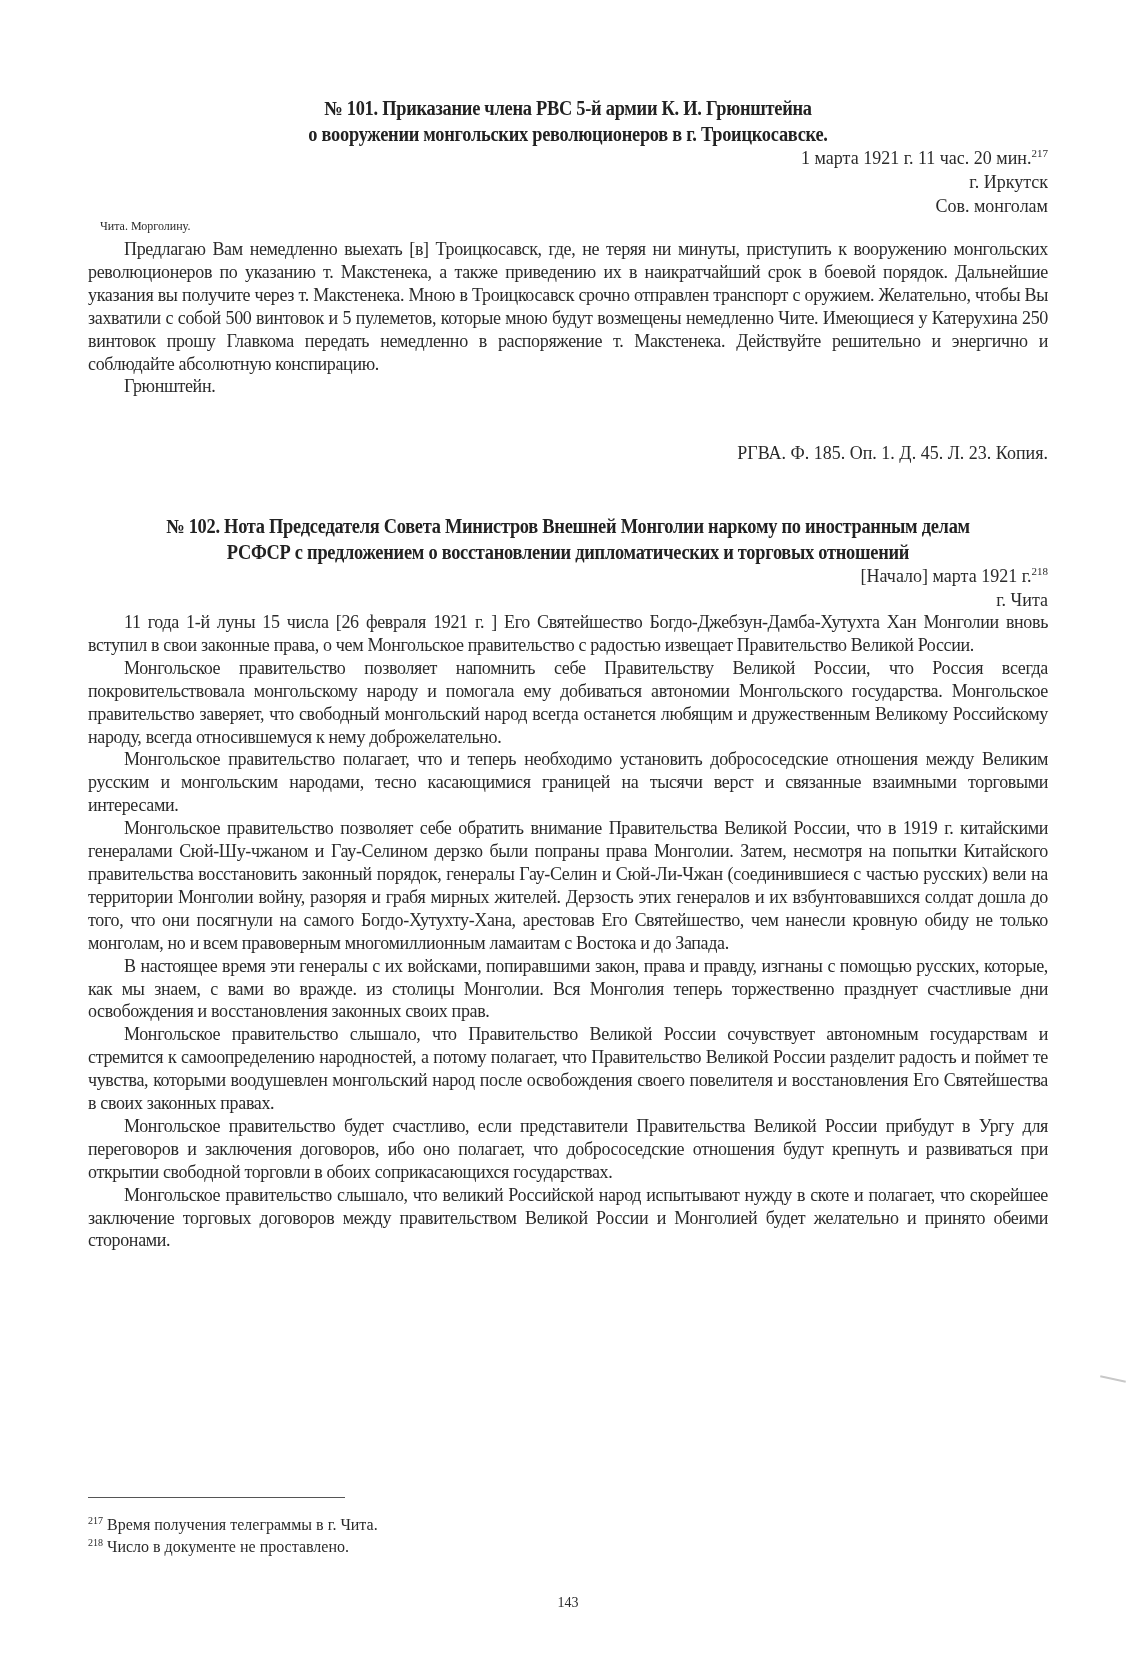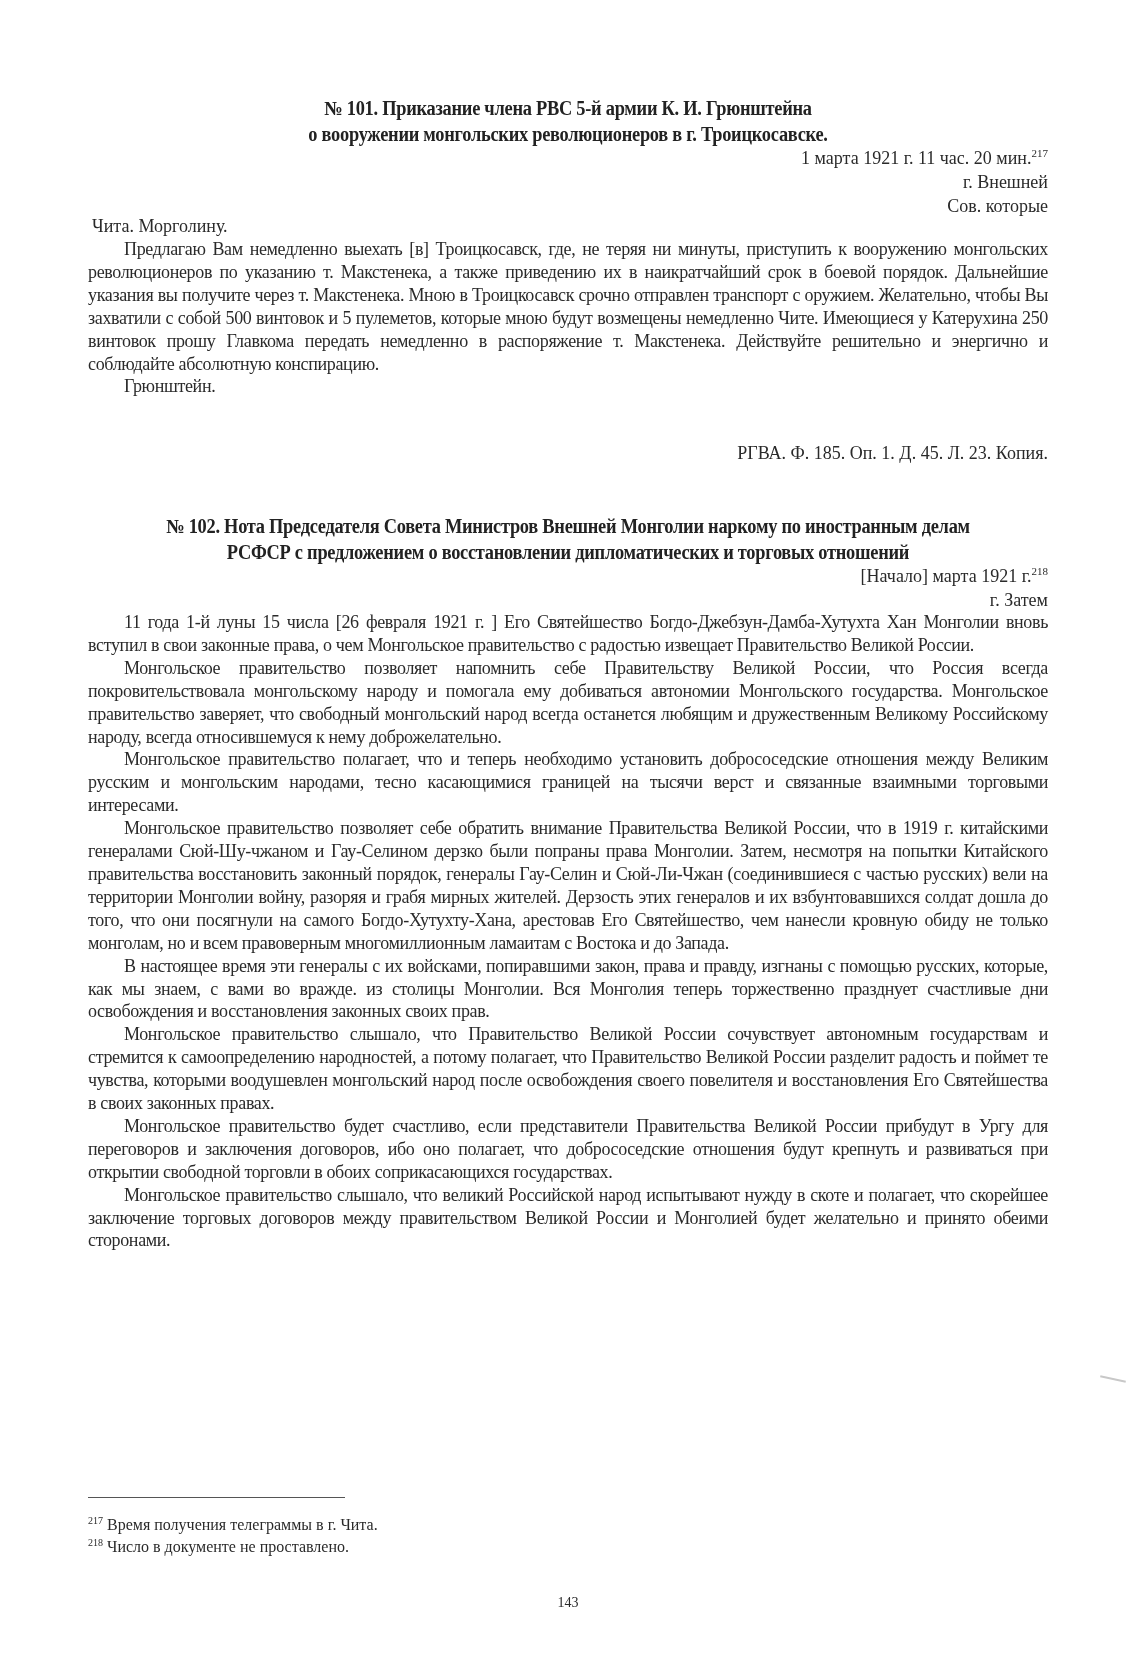--- a/index.html
+++ b/index.html
@@ -39,22 +39,22 @@
     .right-line {
       position: absolute;
       right: 0;
       font-size: 18px;
       line-height: 24px;
       text-align: right;
       white-space: nowrap;
     }
     .left-line {
       position: absolute;
-      left: 4px;
-      font-size: 18px;
+      left: 12px;
+      font-size: 12px;
       line-height: 24px;
       white-space: nowrap;
     }
     sup {
       font-size: 11px;
       vertical-align: 7px;
       line-height: 0;
     }
     .body-block {
       position: absolute;
@@ -120,37 +120,37 @@
   </style>
 </head>
 <body>
 
 <div class="page">
 
   <div class="doc-title" style="top:76px;">№ 101. Приказание члена РВС 5-й армии К. И. Грюнштейна</div>
   <div class="doc-title" style="top:102px;">о вооружении монгольских революционеров в г. Троицкосавске.</div>
 
   <div class="right-line" style="top:127px;"><span>1 марта 1921 г. 11 час. 20 мин.</span><sup>217</sup></div>
-  <div class="right-line" style="top:151px;">г. Внешней</div>
-  <div class="right-line" style="top:175px;">Сов. которые</div>
+  <div class="right-line" style="top:151px;">г. Иркутск</div>
+  <div class="right-line" style="top:175px;">Сов. монголам</div>
 
   <div class="left-line" style="top:195px;">Чита. Морголину.</div>
 
   <div class="body-block" style="top:219px;">
     <p class="ind">Предлагаю Вам немедленно выехать [в] Троицкосавск, где, не теряя ни минуты, приступить к вооружению монгольских революционеров по указанию т. Макстенека, а также приведению их в наикратчайший срок в боевой порядок. Дальнейшие указания вы получите через т. Макстенека. Мною в Троицкосавск срочно отправлен транспорт с оружием. Желательно, чтобы Вы захватили с собой 500 винтовок и 5 пулеметов, которые мною будут возмещены немедленно Чите. Имеющиеся у Катерухина 250 винтовок прошу Главкома передать немедленно в распоряжение т. Макстенека. Действуйте решительно и энергично и соблюдайте абсолютную конспирацию.</p>
     <p class="ind">Грюнштейн.</p>
   </div>
 
   <div class="archive-ref" style="top:422px;">РГВА. Ф. 185. Оп. 1. Д. 45. Л. 23. Копия.</div>
 
   <div class="doc-title" style="top:494px;">№ 102. Нота Председателя Совета Министров Внешней Монголии наркому по иностранным делам</div>
   <div class="doc-title" style="top:520px;">РСФСР с предложением о восстановлении дипломатических и торговых отношений</div>
 
   <div class="right-line" style="top:545px;"><span>[Начало] марта 1921 г.</span><sup>218</sup></div>
-  <div class="right-line" style="top:569px;">г. Затем</div>
+  <div class="right-line" style="top:569px;">г. Чита</div>
 
   <div class="body-block" style="top:592px;">
     <p class="ind">11 года 1-й луны 15 числа [26 февраля 1921 г. ] Его Святейшество Богдо-Джебзун-Дамба-Хутухта Хан Монголии вновь вступил в свои законные права, о чем Монгольское правительство с радостью извещает Правительство Великой России.</p>
     <p class="ind">Монгольское правительство позволяет напомнить себе Правительству Великой России, что Россия всегда покровительствовала монгольскому народу и помогала ему добиваться автономии Монгольского государства. Монгольское правительство заверяет, что свободный монгольский народ всегда останется любящим и дружественным Великому Российскому народу, всегда относившемуся к нему доброжелательно.</p>
     <p class="ind">Монгольское правительство полагает, что и теперь необходимо установить добрососедские отношения между Великим русским и монгольским народами, тесно касающимися границей на тысячи верст и связанные взаимными торговыми интересами.</p>
     <p class="ind">Монгольское правительство позволяет себе обратить внимание Правительства Великой России, что в 1919 г. китайскими генералами Сюй-Шу-чжаном и Гау-Селином дерзко были попраны права Монголии. Затем, несмотря на попытки Китайского правительства восстановить законный порядок, генералы Гау-Селин и Сюй-Ли-Чжан (соединившиеся с частью русских) вели на территории Монголии войну, разоряя и грабя мирных жителей. Дерзость этих генералов и их взбунтовавшихся солдат дошла до того, что они посягнули на самого Богдо-Хутухту-Хана, арестовав Его Святейшество, чем нанесли кровную обиду не только монголам, но и всем правоверным многомиллионным ламаитам с Востока и до Запада.</p>
     <p class="ind">В настоящее время эти генералы с их войсками, попиравшими закон, права и правду, изгнаны с помощью русских, которые, как мы знаем, с вами во вражде. из столицы Монголии. Вся Монголия теперь торжественно празднует счастливые дни освобождения и восстановления законных своих прав.</p>
     <p class="ind">Монгольское правительство слышало, что Правительство Великой России сочувствует автономным государствам и стремится к самоопределению народностей, а потому полагает, что Правительство Великой России разделит радость и поймет те чувства, которыми воодушевлен монгольский народ после освобождения своего повелителя и восстановления Его Святейшества в своих законных правах.</p>
     <p class="ind">Монгольское правительство будет счастливо, если представители Правительства Великой России прибудут в Ургу для переговоров и заключения договоров, ибо оно полагает, что добрососедские отношения будут крепнуть и развиваться при открытии свободной торговли в обоих соприкасающихся государствах.</p>
     <p class="ind">Монгольское правительство слышало, что великий Российской народ испытывают нужду в скоте и полагает, что скорейшее заключение торговых договоров между правительством Великой России и Монголией будет желательно и принято обеими сторонами.</p>

